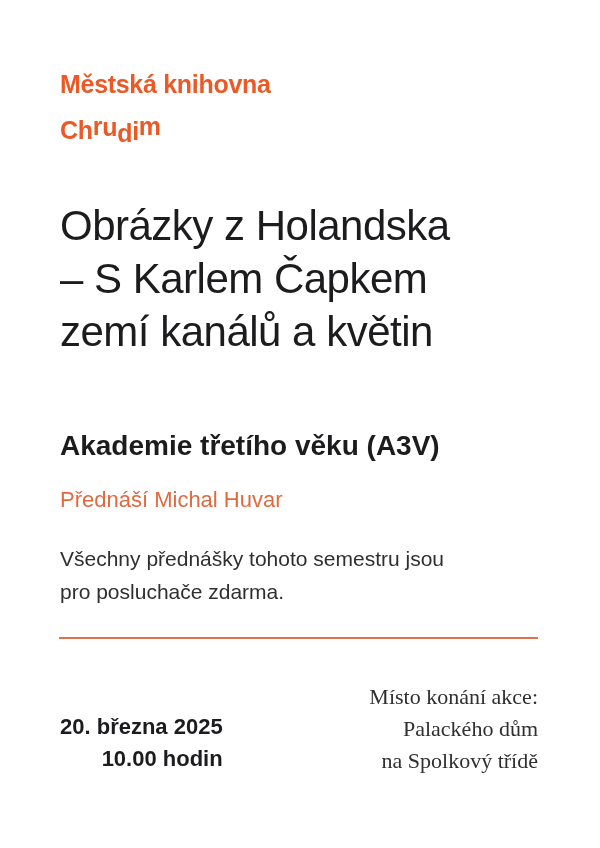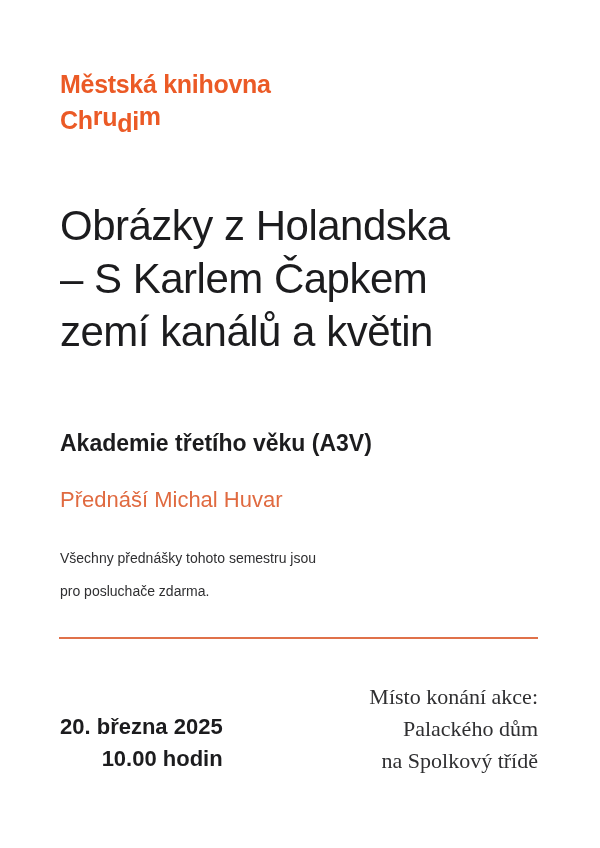--- a/index.html
+++ b/index.html
@@ -15,45 +15,45 @@
     width:600px;height:812px;
     background:#ffffff;
     font-family:"Liberation Sans",sans-serif;
     overflow:hidden;
   }
   .logo{
     position:absolute;left:60px;top:70px;
     color:var(--accent);
     font-weight:700;font-size:25px;line-height:28px;letter-spacing:-0.3px;
   }
-  .logo-line2{margin-top:8px;}
+  .logo-line2{margin-top:18px;}
   .logo-line2 .wv{display:inline-block;}
   .logo-line2 .wv:nth-child(3){transform:translateY(-4px);}
   .logo-line2 .wv:nth-child(4){transform:translateY(-3px);}
   .logo-line2 .wv:nth-child(5){transform:translateY(3px);}
   .logo-line2 .wv:nth-child(6){transform:translateY(1px);}
   .logo-line2 .wv:nth-child(7){transform:translateY(-4px);}
   .title{
     position:absolute;left:60px;top:199px;width:500px;
     font-size:42px;line-height:53px;font-weight:400;
     letter-spacing:-0.5px;
     color:var(--heading);
     white-space:pre-line;
   }
   .series{
     position:absolute;left:60px;top:430px;
-    font-size:23px;font-weight:700;color:var(--heading);
+    font-size:28px;font-weight:700;color:var(--heading);
   }
   .lecturer{
     position:absolute;left:60px;top:487px;
     font-size:22px;color:var(--accent-soft);text-align:right;
   }
   .note{
     position:absolute;left:60px;top:542px;
-    font-size:14px;line-height:33px;color:var(--body);
+    font-size:21px;line-height:33px;color:var(--body);
     white-space:pre-line;
   }
   .divider{
     position:absolute;left:59px;top:637px;
     width:479px;height:2px;background:var(--divider);
   }
   .datetime{
     position:absolute;left:60px;top:711px;
     font-size:22px;font-weight:700;line-height:32px;color:var(--heading);text-align:right;
   }

